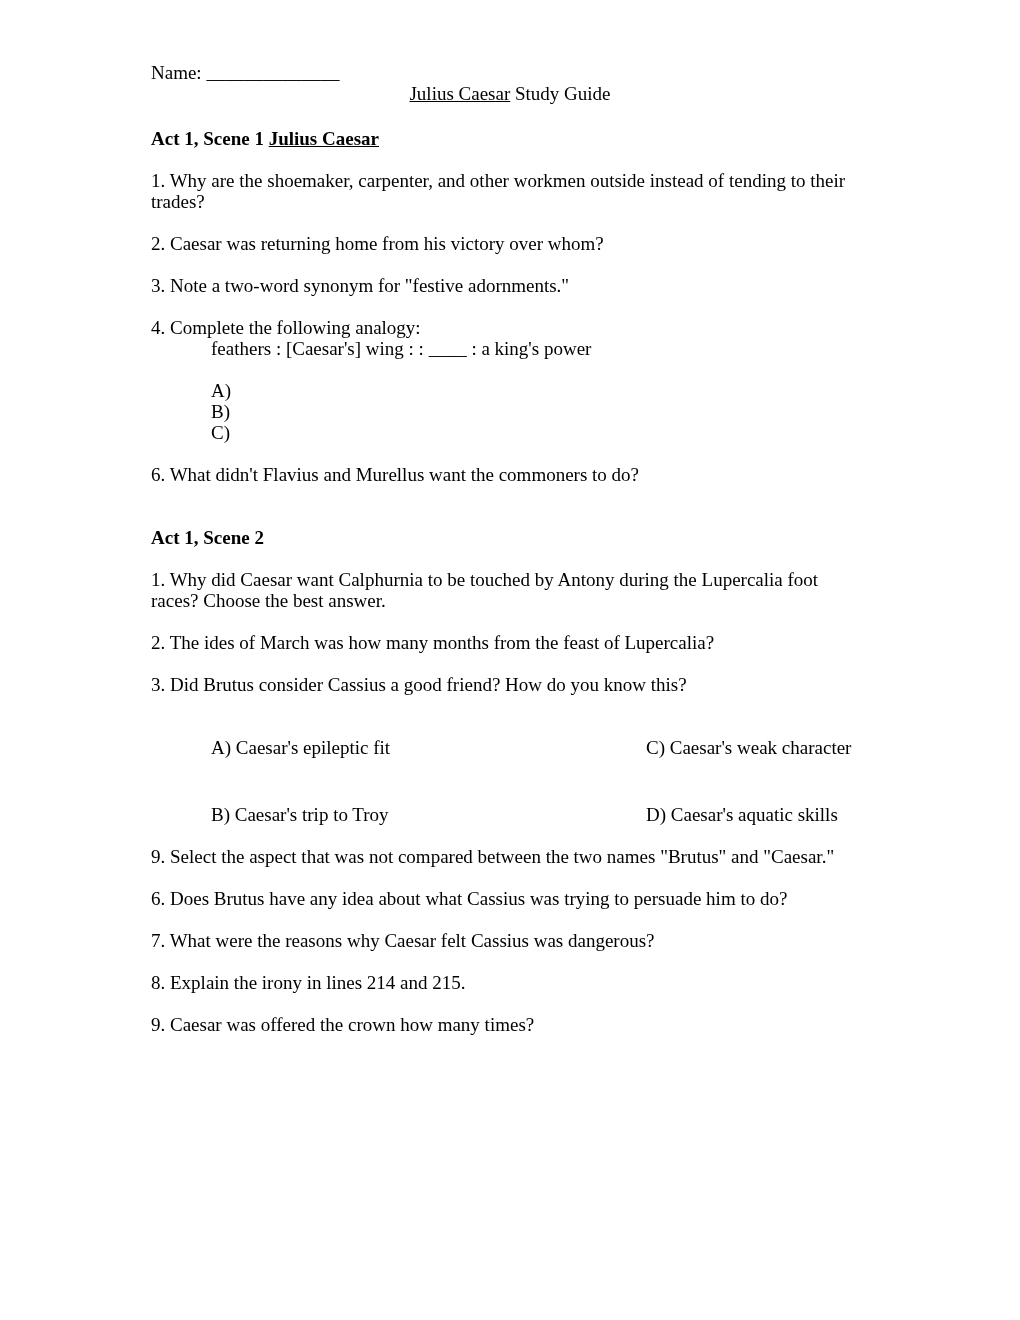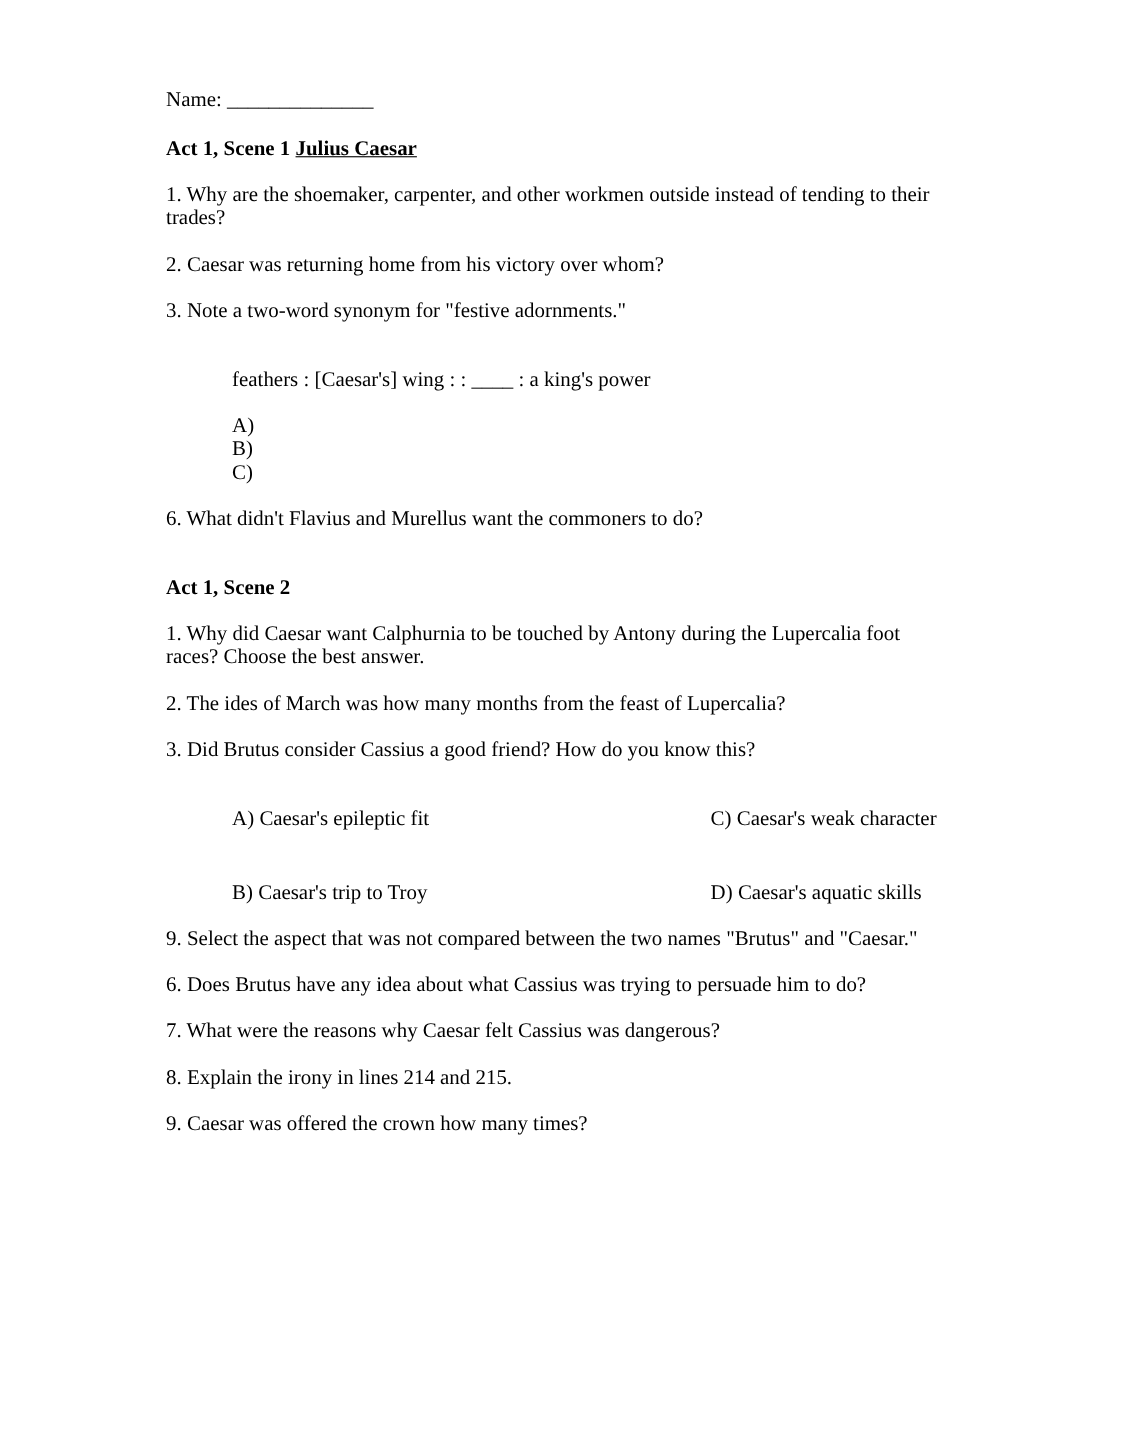--- a/index.html
+++ b/index.html
@@ -14,21 +14,21 @@
     font-family: "Liberation Serif", "DejaVu Serif", serif;
     font-size: 19px;
     line-height: 21px;
     box-sizing: border-box;
     overflow: hidden;
   }
   .page {
     box-sizing: border-box;
     width: 1020px;
     height: 1320px;
-    padding: 80px 151px 0 151px;
+    padding: 62px 151px 0 151px;
   }
   .line { margin: 0; }
   .para { margin: 0 0 21px 0; }
   .title-line {
     text-align: center;
     margin: 0;
   }
   .u { text-decoration: underline; }
   .section-heading {
     font-weight: bold;
@@ -56,33 +56,36 @@
 </style>
 </head>
 <body>
 
 <div class="page">
 
   <p class="line">
     <span>Name: </span><span>______________</span>
   </p>
 
+  <p class="title-line">
+    <span class="u">Julius Caesar</span><span> Study Guide</span>
+  </p>
 
   <p class="section-heading mt-title">
     <span>Act 1, Scene 1 </span><span class="u">Julius Caesar</span>
   </p>
 
   <p class="para">1. Why are the shoemaker, carpenter, and other workmen outside instead of tending to their trades?</p>
 
   <p class="para">2. Caesar was returning home from his victory over whom?</p>
 
   <p class="para">3. Note a two-word synonym for "festive adornments."</p>
 
   <p class="para">
-    <br>
+    <span>4. Complete the following analogy:</span><br>
     <span class="indent1">feathers : [Caesar's] wing : : ____ : a king's power</span>
   </p>
 
 
   <div class="abc-block">
     <div>A)</div>
     <div>B)</div>
     <div>C)</div>
   </div>
 

